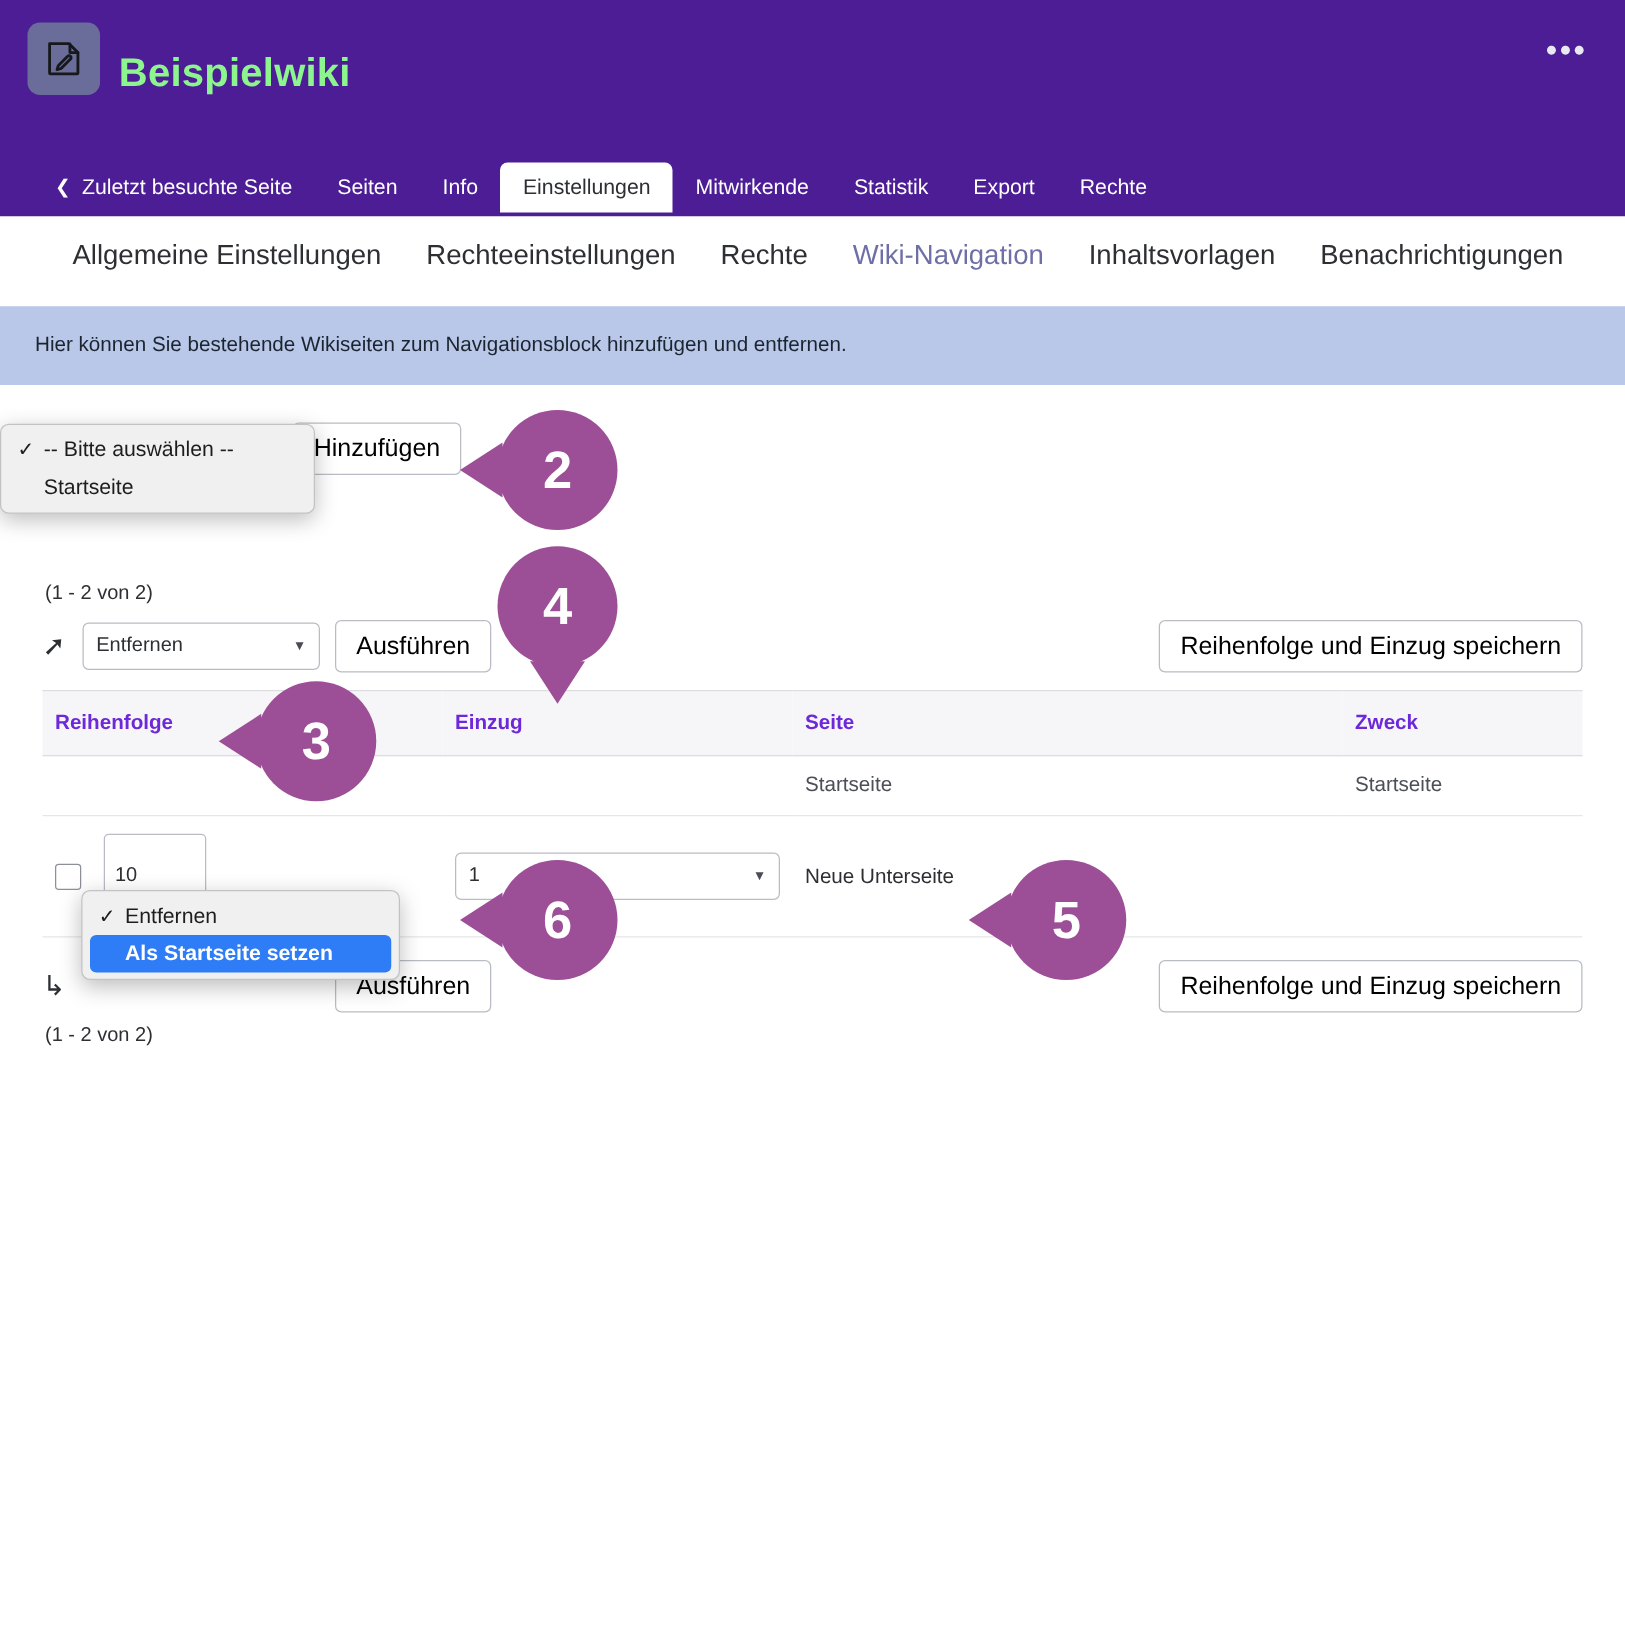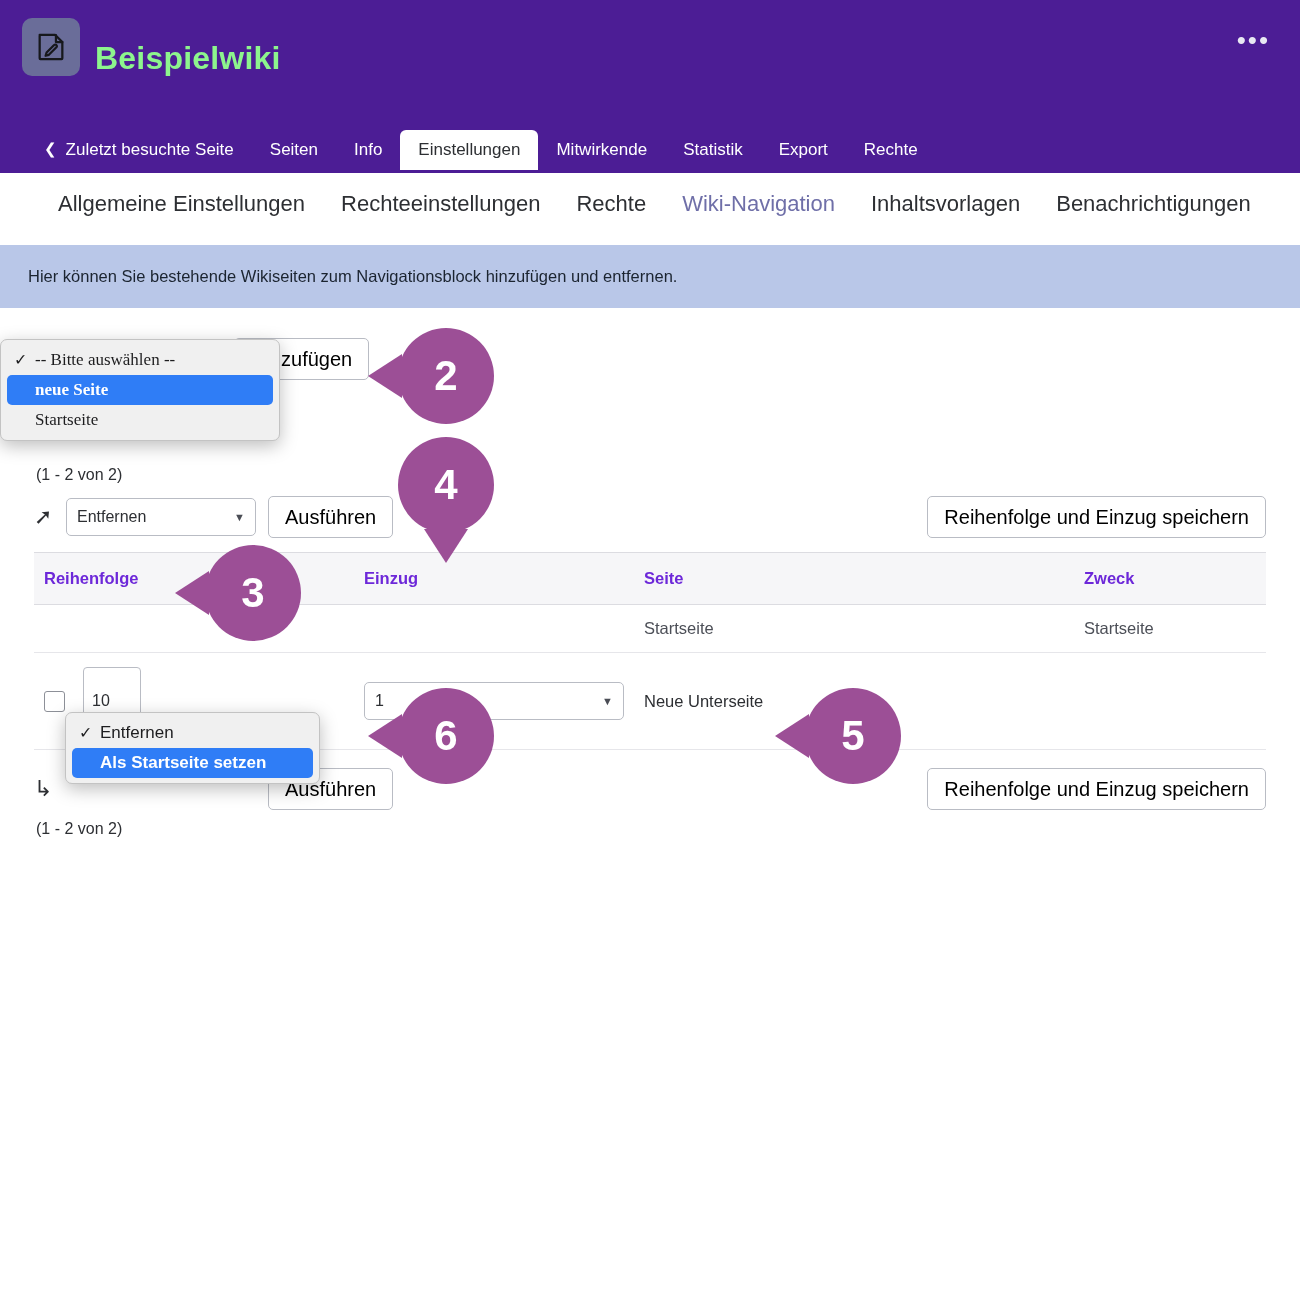--- a/index.html
+++ b/index.html
@@ -188,22 +188,21 @@
     color: #ffffff;
     font-weight: bold;
     margin: 0 6px;
     border-radius: 5px;
     padding-left: 28px;
   }
 
   .dd-add {
     left: 0px;
     top: 339px;
-    width: 280px;
-    font-family: Liberation Serif, serif;
+    width: 252px;
   }
   .dd-action {
     left: 65px;
     top: 712px;
     width: 255px;
   }
 
   .paging {
     font-size: 16px;
     color: #2d2f33;
@@ -251,21 +250,21 @@
   th.c-order, td.c-order { width: 300px; }
   th.c-indent, td.c-indent { width: 260px; }
   th.c-page,  td.c-page  { width: 420px; }
   th.c-purpose, td.c-purpose { width: auto; }
   .cell-inline {
     display: flex;
     align-items: center;
     gap: 18px;
   }
   input.order-input {
-    width: 58px;
+    width: 82px;
     font-size: 16px;
     padding: 24px 8px;
     border: 1px solid #b9bcc4;
     border-radius: 4px;
     font-family: "Liberation Sans", sans-serif;
     color: #2d2f33;
     box-sizing: border-box;
   }
   .checkbox {
     width: 19px;
@@ -445,21 +444,20 @@
     <button class="btn">Ausführen</button>
     <div class="spacer"></div>
     <button class="btn">Reihenfolge und Einzug speichern</button>
   </div>
 
   <div class="paging">(1 - 2 von 2)</div>
 </div>
 
 <div class="dropdown-popup dd-add">
   <div class="opt checked">-- Bitte auswählen --</div>
-  <div class="opt selected">neue Seite</div>
   <div class="opt">Startseite</div>
 </div>
 
 <div class="dropdown-popup dd-action">
   <div class="opt checked">Entfernen</div>
   <div class="opt selected">Als Startseite setzen</div>
 </div>
 
 <div class="pin left" id="pin2">
   <div class="bubble">

